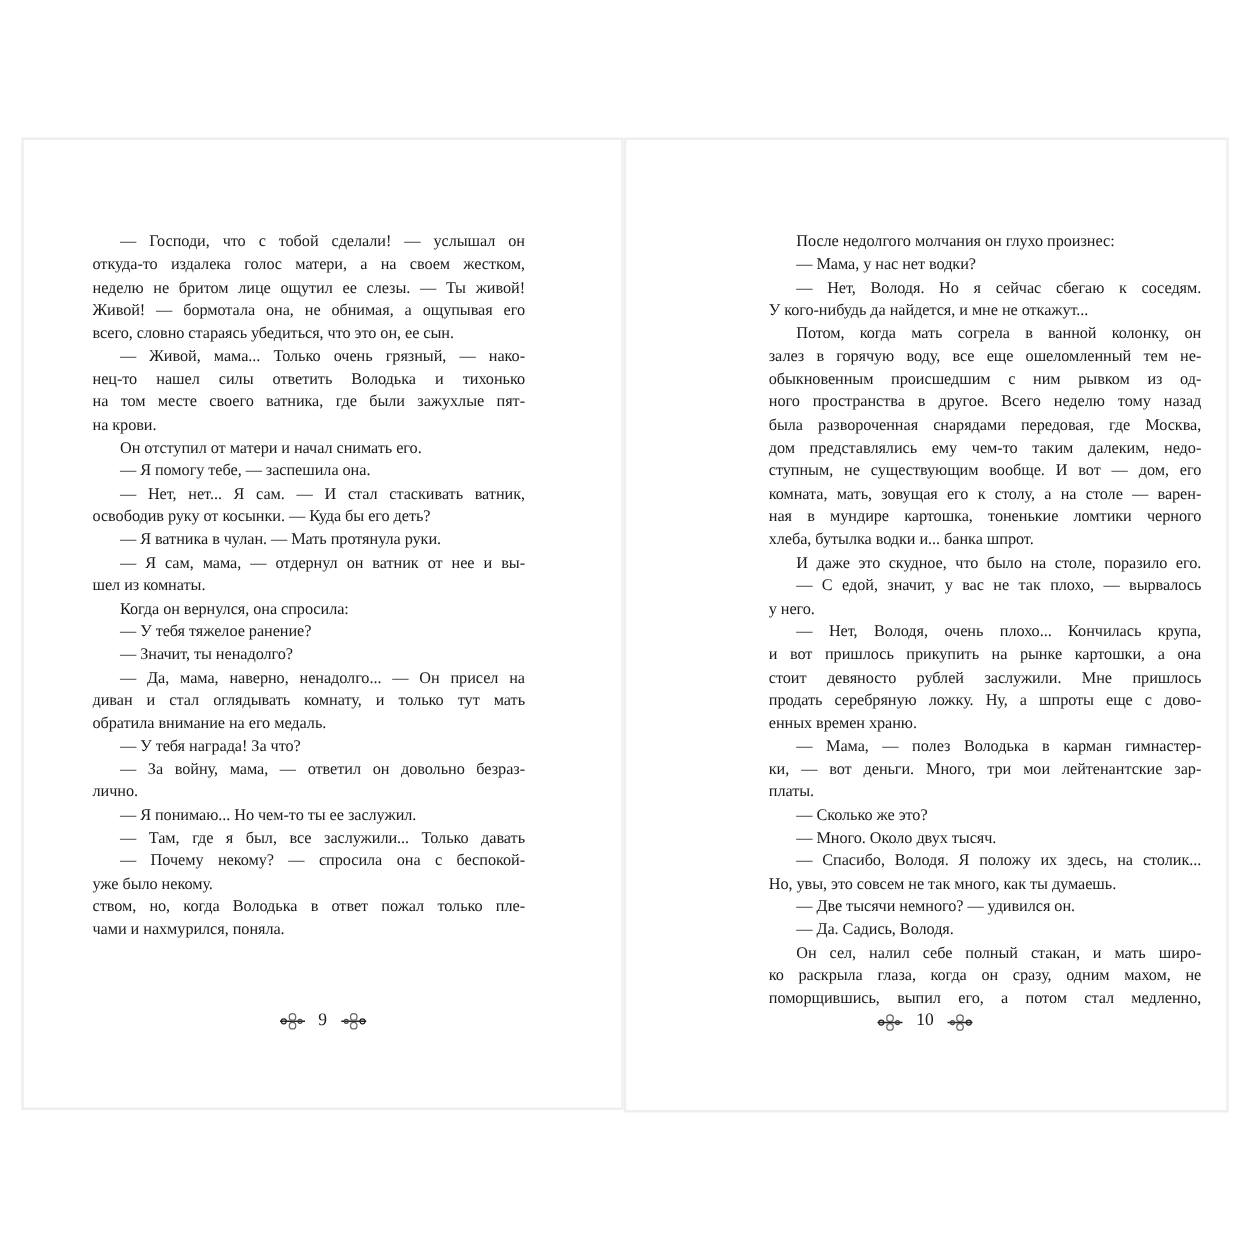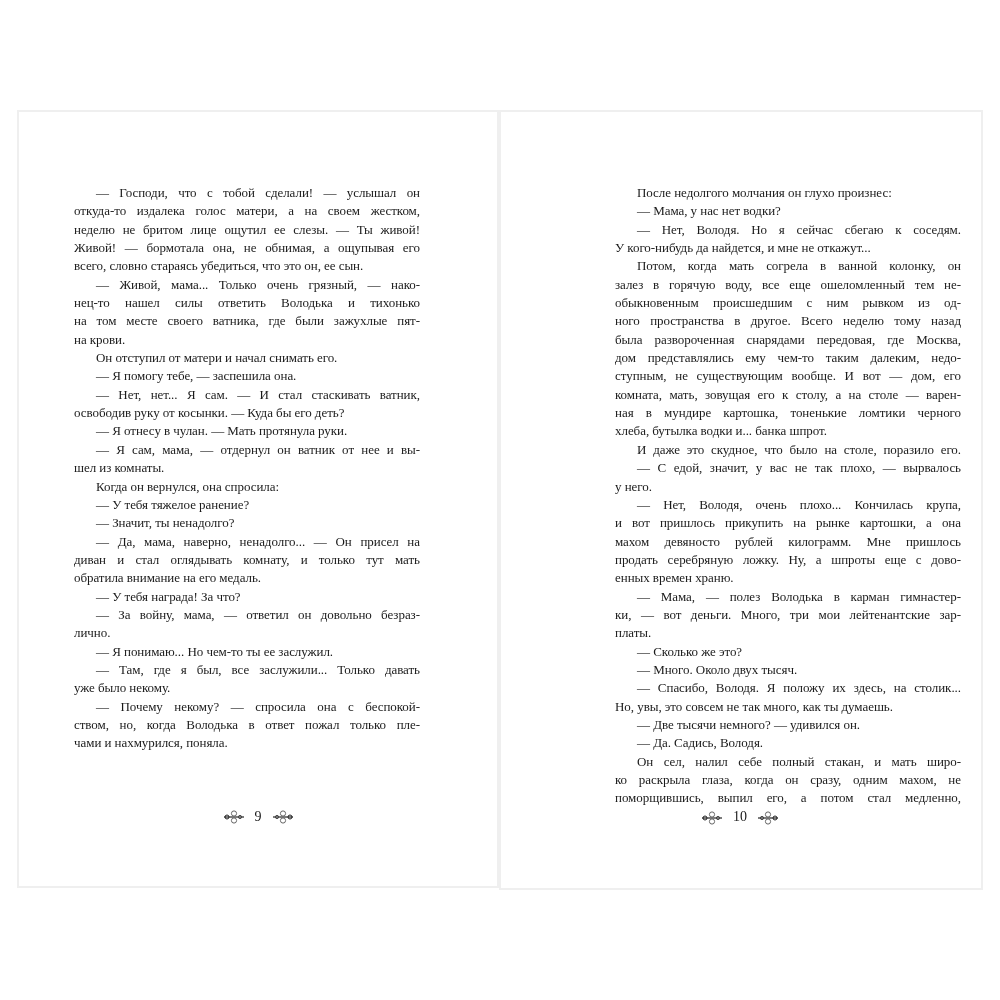--- a/index.html
+++ b/index.html
@@ -69,36 +69,36 @@
       <span class="line just">Живой! — бормотала она, не обнимая, а ощупывая его</span>
       <span class="line">всего, словно стараясь убедиться, что это он, ее сын.</span>
       <span class="line just indent">— Живой, мама... Только очень грязный, — нако-</span>
       <span class="line just">нец-то нашел силы ответить Володька и тихонько</span>
       <span class="line just">на том месте своего ватника, где были зажухлые пят-</span>
       <span class="line">на крови.</span>
       <span class="line indent">Он отступил от матери и начал снимать его.</span>
       <span class="line indent">— Я помогу тебе, — заспешила она.</span>
       <span class="line just indent">— Нет, нет... Я сам. — И стал стаскивать ватник,</span>
       <span class="line">освободив руку от косынки. — Куда бы его деть?</span>
-      <span class="line indent">— Я отнесу в чулан. — Мать протянула руки.</span>
+      <span class="line indent">— Я ватника в чулан. — Мать протянула руки.</span>
       <span class="line just indent">— Я сам, мама, — отдернул он ватник от нее и вы-</span>
       <span class="line">шел из комнаты.</span>
       <span class="line indent">Когда он вернулся, она спросила:</span>
       <span class="line indent">— У тебя тяжелое ранение?</span>
       <span class="line indent">— Значит, ты ненадолго?</span>
       <span class="line just indent">— Да, мама, наверно, ненадолго... — Он присел на</span>
       <span class="line just">диван и стал оглядывать комнату, и только тут мать</span>
       <span class="line">обратила внимание на его медаль.</span>
       <span class="line indent">— У тебя награда! За что?</span>
       <span class="line just indent">— За войну, мама, — ответил он довольно безраз-</span>
       <span class="line">лично.</span>
       <span class="line indent">— Я понимаю... Но чем-то ты ее заслужил.</span>
       <span class="line just indent">— Там, где я был, все заслужили... Только давать</span>
+      <span class="line just indent">— Почему некому? — спросила она с беспокой-</span>
       <span class="line">уже было некому.</span>
-      <span class="line just indent">— Почему некому? — спросила она с беспокой-</span>
       <span class="line just">ством, но, когда Володька в ответ пожал только пле-</span>
       <span class="line">чами и нахмурился, поняла.</span>
     </div>
   <div class="folio">
     <svg class="orn" viewBox="0 0 22 14">
       <line x1="1" y1="7" x2="21" y2="7" stroke="#222" stroke-width="1.2"></line>
       <circle cx="4" cy="7" r="2" fill="none" stroke="#222" stroke-width="1"></circle>
       <circle cx="11" cy="3.5" r="2.6" fill="none" stroke="#666" stroke-width="1"></circle>
       <circle cx="11" cy="10.5" r="2.6" fill="none" stroke="#666" stroke-width="1"></circle>
       <circle cx="17" cy="7" r="1.6" fill="none" stroke="#444" stroke-width="1"></circle>
@@ -128,21 +128,21 @@
       <span class="line just">дом представлялись ему чем-то таким далеким, недо-</span>
       <span class="line just">ступным, не существующим вообще. И вот — дом, его</span>
       <span class="line just">комната, мать, зовущая его к столу, а на столе — варен-</span>
       <span class="line just">ная в мундире картошка, тоненькие ломтики черного</span>
       <span class="line">хлеба, бутылка водки и... банка шпрот.</span>
       <span class="line just indent">И даже это скудное, что было на столе, поразило его.</span>
       <span class="line just indent">— С едой, значит, у вас не так плохо, — вырвалось</span>
       <span class="line">у него.</span>
       <span class="line just indent">— Нет, Володя, очень плохо... Кончилась крупа,</span>
       <span class="line just">и вот пришлось прикупить на рынке картошки, а она</span>
-      <span class="line just">махом девяносто рублей килограмм. Мне пришлось</span>
+      <span class="line just">стоит девяносто рублей заслужили. Мне пришлось</span>
       <span class="line just">продать серебряную ложку. Ну, а шпроты еще с дово-</span>
       <span class="line">енных времен храню.</span>
       <span class="line just indent">— Мама, — полез Володька в карман гимнастер-</span>
       <span class="line just">ки, — вот деньги. Много, три мои лейтенантские зар-</span>
       <span class="line">платы.</span>
       <span class="line indent">— Сколько же это?</span>
       <span class="line indent">— Много. Около двух тысяч.</span>
       <span class="line just indent">— Спасибо, Володя. Я положу их здесь, на столик...</span>
       <span class="line">Но, увы, это совсем не так много, как ты думаешь.</span>
       <span class="line indent">— Две тысячи немного? — удивился он.</span>

